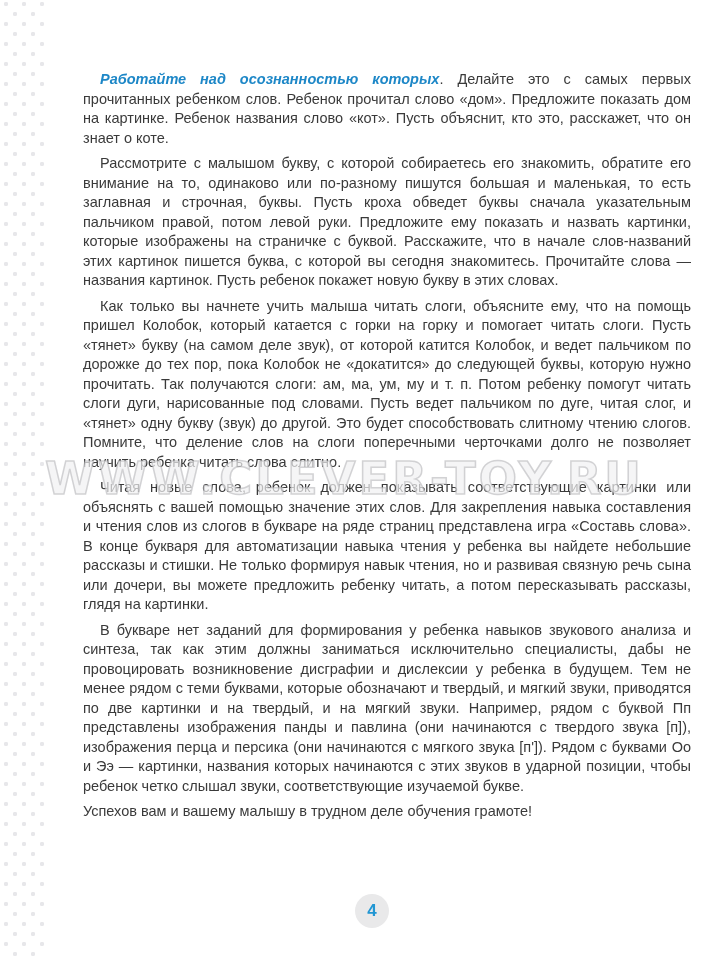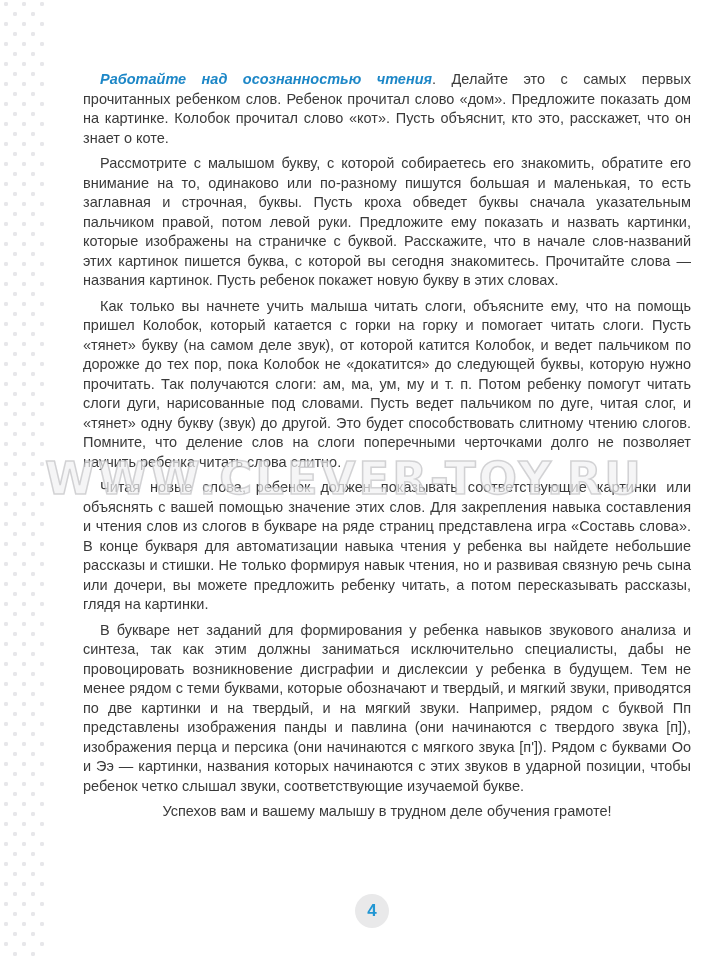--- a/index.html
+++ b/index.html
@@ -33,21 +33,20 @@
   .content p {
     text-indent: 17px;
     margin-bottom: 6px;
   }
   .lead-in {
     color: #1d87c7;
     font-weight: bold;
     font-style: italic;
   }
   .closing {
-    text-align: center;
     text-indent: 0 !important;
   }
   .watermark {
     position: absolute;
     left: 45px; right: 0;
     top: 452px;
     text-align: left;
     white-space: nowrap;
     font-family: "DejaVu Sans", sans-serif;
     font-weight: bold;
@@ -74,21 +73,21 @@
     font-size: 17px;
     font-family: "Liberation Sans", sans-serif;
   }
 </style>
 </head>
 <body>
 
 <div class="dots-strip"></div>
 
 <div class="content">
-  <p><span class="lead-in">Работайте над осознанностью чтения</span><span>. Делайте это с самых первых прочитанных ребенком слов. Ребенок прочитал слово «дом». Предложите показать дом на картинке. Колобок прочитал слово «кот». Пусть объяснит, кто это, расскажет, что он знает о коте.</span></p>
+  <p><span class="lead-in">Работайте над осознанностью которых</span><span>. Делайте это с самых первых прочитанных ребенком слов. Ребенок прочитал слово «дом». Предложите показать дом на картинке. Ребенок названия слово «кот». Пусть объяснит, кто это, расскажет, что он знает о коте.</span></p>
 
   <p>Рассмотрите с малышом букву, с которой собираетесь его знакомить, обратите его внимание на то, одинаково или по-разному пишутся большая и маленькая, то есть заглавная и строчная, буквы. Пусть кроха обведет буквы сначала указательным пальчиком правой, потом левой руки. Предложите ему показать и назвать картинки, которые изображены на страничке с буквой. Расскажите, что в начале слов-названий этих картинок пишется буква, с которой вы сегодня знакомитесь. Прочитайте слова — названия картинок. Пусть ребенок покажет новую букву в этих словах.</p>
   <p>Как только вы начнете учить малыша читать слоги, объясните ему, что на помощь пришел Колобок, который катается с горки на горку и помогает читать слоги. Пусть «тянет» букву (на самом деле звук), от которой катится Колобок, и ведет пальчиком по дорожке до тех пор, пока Колобок не «докатится» до следующей буквы, которую нужно прочитать. Так получаются слоги: ам, ма, ум, му и т. п. Потом ребенку помогут читать слоги дуги, нарисованные под словами. Пусть ведет пальчиком по дуге, читая слог, и «тянет» одну букву (звук) до другой. Это будет способствовать слитному чтению слогов. Помните, что деление слов на слоги поперечными черточками долго не позволяет научить ребенка читать слова слитно.</p>
   <p>Читая новые слова, ребенок должен показывать соответствующие картинки или объяснять с вашей помощью значение этих слов. Для закрепления навыка составления и чтения слов из слогов в букваре на ряде страниц представлена игра «Составь слова». В конце букваря для автоматизации навыка чтения у ребенка вы найдете небольшие рассказы и стишки. Не только формируя навык чтения, но и развивая связную речь сына или дочери, вы можете предложить ребенку читать, а потом пересказывать рассказы, глядя на картинки.</p>
   <p>В букваре нет заданий для формирования у ребенка навыков звукового анализа и синтеза, так как этим должны заниматься исключительно специалисты, дабы не провоцировать возникновение дисграфии и дислексии у ребенка в будущем. Тем не менее рядом с теми буквами, которые обозначают и твердый, и мягкий звуки, приводятся по две картинки и на твердый, и на мягкий звуки. Например, рядом с буквой Пп представлены изображения панды и павлина (они начинаются с твердого звука [п]), изображения перца и персика (они начинаются с мягкого звука [п']). Рядом с буквами Оо и Ээ — картинки, названия которых начинаются с этих звуков в ударной позиции, чтобы ребенок четко слышал звуки, соответствующие изучаемой букве.</p>
 
   <p class="closing">Успехов вам и вашему малышу в трудном деле обучения грамоте!</p>
 </div>
 
 <div class="watermark">WWW.CLEVER-TOY.RU</div>

